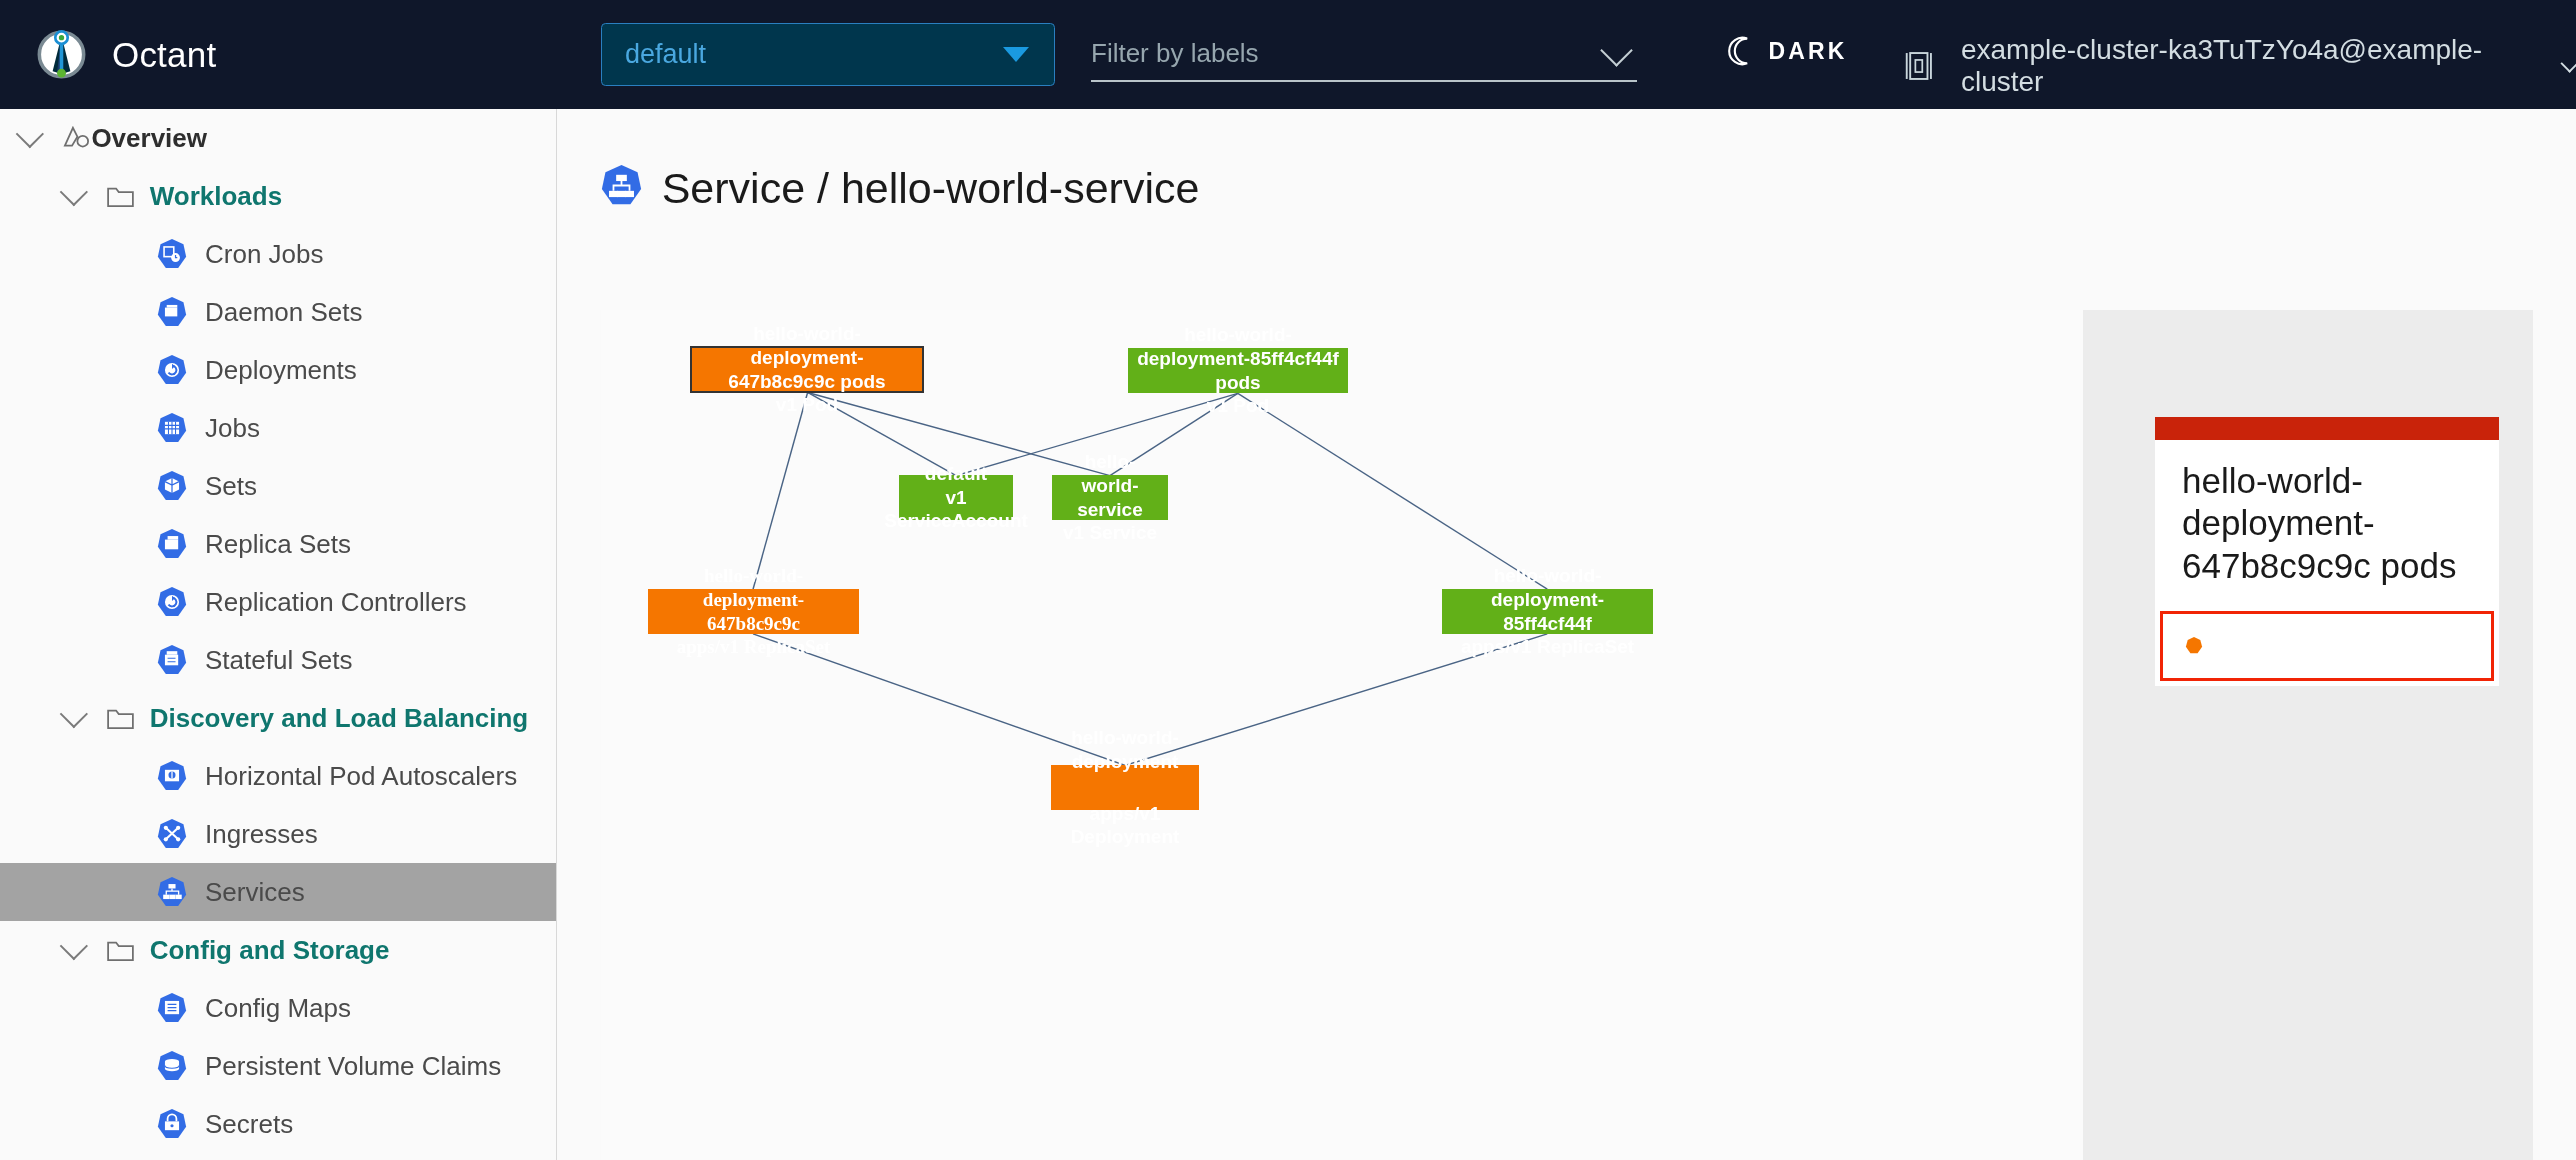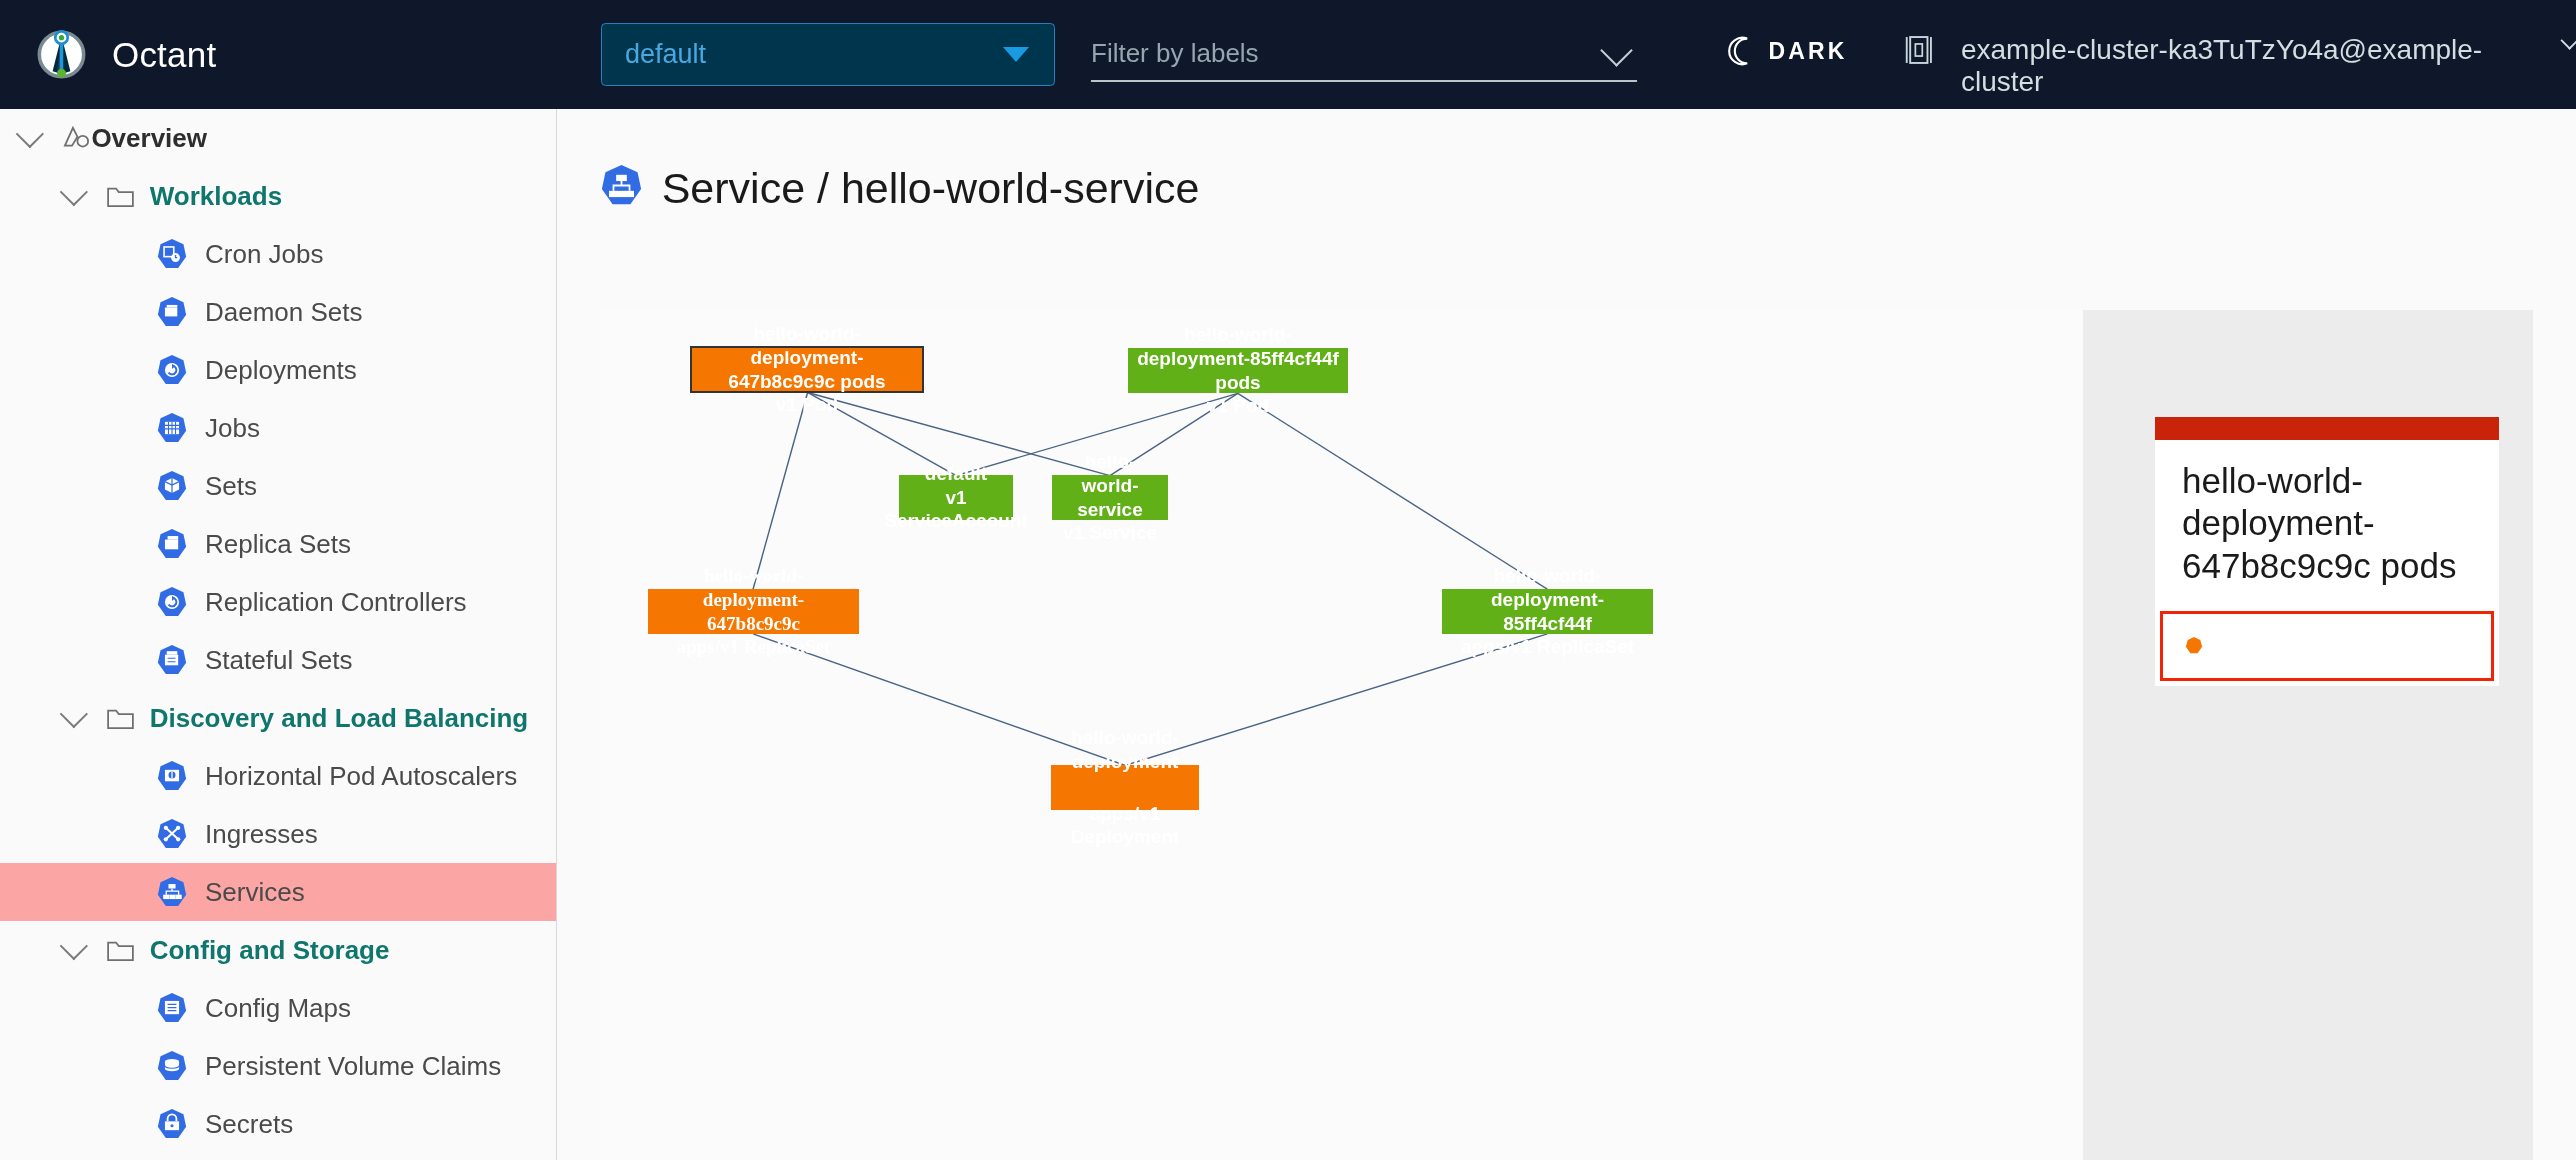--- a/index.html
+++ b/index.html
@@ -52,21 +52,21 @@
     position: absolute; left: 1726px; top: 36px;
     display: flex; align-items: center; cursor: pointer;
   }
   #moon-icon { width: 30px; height: 30px; }
   #dark-label {
     color: #ffffff; font-size: 23px; font-weight: bold;
     letter-spacing: 3.1px; margin-left: 12.5px;
   }
   #cluster-ctx {
     position: absolute; left: 1905px; top: 34px;
-    display: flex; align-items: flex-start; cursor: pointer; gap: 14px;
+    display: flex; align-items: center; cursor: pointer; gap: 14px;
   }
   #cluster-icon { width: 29px; height: 32px; }
   #cluster-label { color: #d3dde2; font-size: 28px; margin-left: 14.3px; }
   #cluster-caret {
     width: 13.4px; height: 13.4px; margin-left: 12.5px; margin-bottom: 5.4px;
     border-right: 2.2px solid #d3dde2; border-bottom: 2.2px solid #d3dde2;
     transform: rotate(45deg);
   }
 
   
@@ -75,21 +75,21 @@
     width: 557px; height: 1051px;
     background: #fafafa;
     border-right: 1.8px solid #d8d8d8;
     overflow: hidden;
   }
   .nav-row {
     position: relative; display: flex; align-items: center;
     height: 58px; cursor: pointer;
   }
   .nav-row.group { font-weight: bold; }
-  .nav-row.selected { background: #fca5a5; }
+  .nav-row.selected { background: #a3a3a3; }
   .nav-chevron {
     width: 19.7px; height: 19.7px; flex: 0 0 19.7px;
     border-right: 2.7px solid #7a7a7a; border-bottom: 2.7px solid #7a7a7a;
     transform: rotate(45deg); margin-bottom: 8px;
   }
   .nav-label-l0 { font-size: 26px; color: #2e2e2e; font-weight: bold; }
   .nav-label-l1 { font-size: 26px; color: #0f766e; font-weight: bold; margin-left: 16px; }
   .nav-label-leaf { font-size: 26px; color: #4a4a4a; margin-left: 18px; font-weight: 400; }
   .folder-icon { width: 27px; height: 23px; flex: 0 0 27px; }
   .overview-icon { width: 29px; height: 25px; flex: 0 0 29px; }

